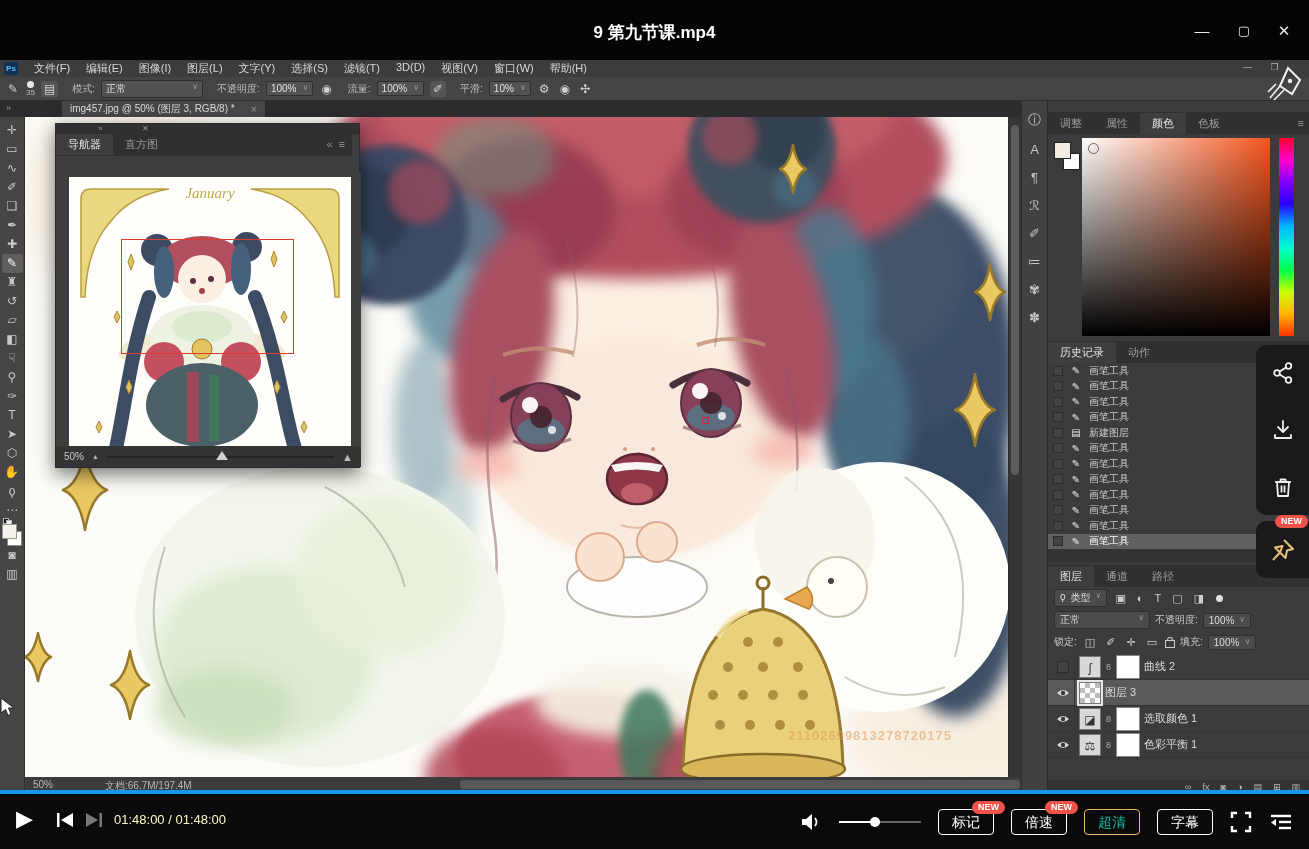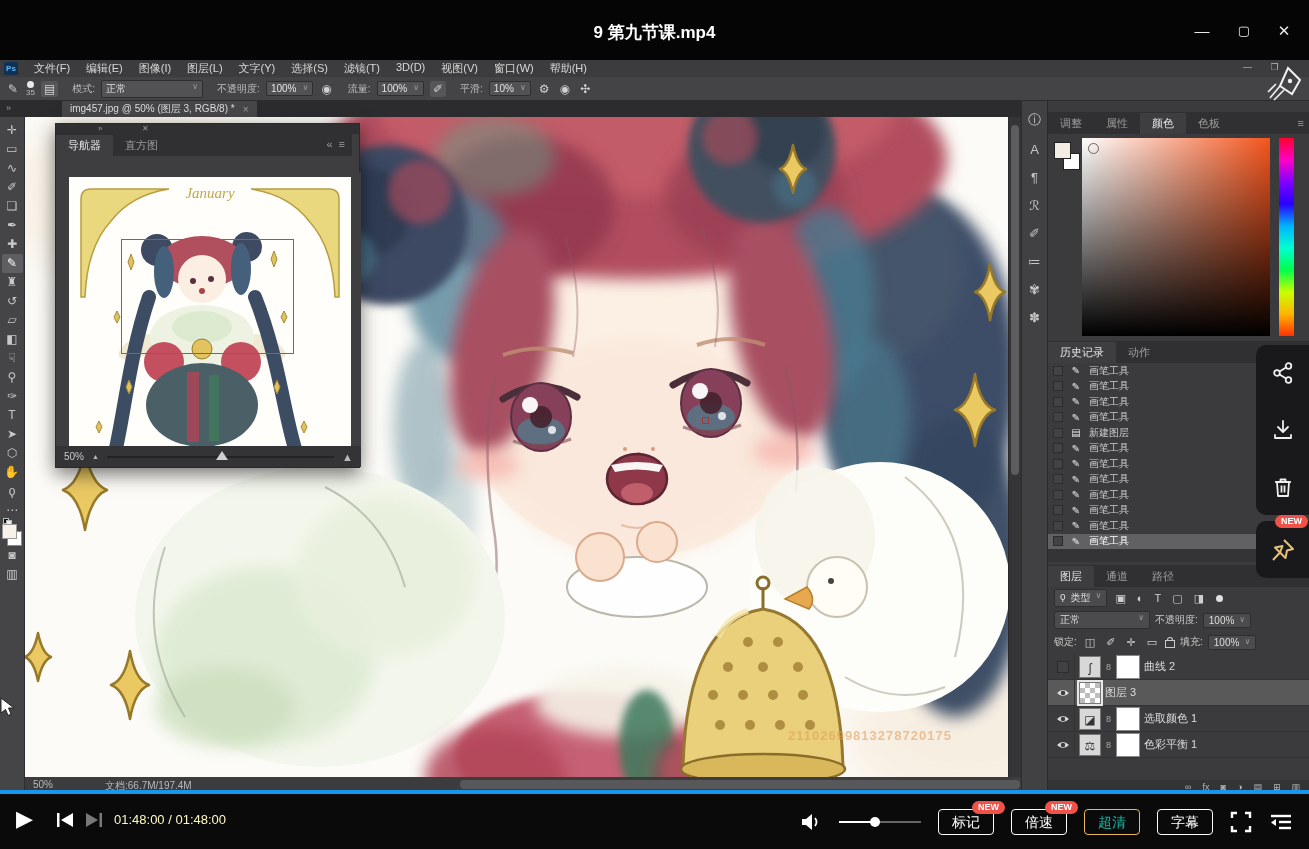--- a/index.html
+++ b/index.html
@@ -24,21 +24,21 @@
   .opt-size{display:flex;flex-direction:column;align-items:center;line-height:1;font-size:8px;color:#bbb;}
   .opt-size .dot{width:7px;height:7px;border-radius:50%;background:#e8e8e8;margin-bottom:1px;}
   .opt-label{color:#bdbdbd;margin-left:8px;}
   .opt-box{background:#525254;border:1px solid #2e2e30;border-radius:2px;padding:1px 4px;min-width:26px;
            display:inline-flex;justify-content:space-between;gap:6px;color:#e2e2e2;}
   .opt-box .caret{color:#999;font-size:8px;}
   .opt-box.wide{min-width:92px;}
   .tabbar{position:absolute;top:41px;left:0;width:1021px;height:16px;background:#2c2c2e;}
   .tab-chev{position:absolute;left:6px;top:2px;color:#9a9a9a;font-size:9px;}
   .doc-tab{position:absolute;left:62px;top:0;height:16px;background:#474749;color:#dcdcdc;font-size:10px;
-           display:flex;align-items:center;gap:8px;padding:0 8px;}
+           display:flex;align-items:center;gap:16px;padding:0 8px;}
   .doc-close{color:#9a9a9a;font-size:10px;}
   
   .toolbar{position:absolute;top:57px;left:0;width:25px;bottom:0;background:#454547;border-right:1px solid #2e2e30;
            display:flex;flex-direction:column;align-items:center;padding-top:4px;box-sizing:border-box;}
   .tool{width:21px;height:19px;color:#c9c9c9;font-size:12px;line-height:19px;text-align:center;flex:none;}
   .tool.selected{background:#5f5f61;color:#fff;border-radius:2px;}
   .swatches{position:relative;width:20px;height:22px;margin-top:4px;flex:none;}
   .swatches .bg-sq{position:absolute;right:0;bottom:0;width:13px;height:13px;background:#fff;border:1px solid #888;}
   .swatches .fg-sq{position:absolute;left:0;top:0;width:13px;height:13px;background:#f6f1e9;border:1px solid #999;}
   .mini-reset{position:absolute;left:1px;top:-6px;width:8px;height:6px;}
@@ -51,21 +51,21 @@
   .vscroll{position:absolute;top:57px;left:1008px;width:13px;height:660px;background:#353537;border-left:1px solid #2b2b2d;}
   .vscroll .thumb{position:absolute;left:2px;top:8px;width:8px;height:350px;background:#5d5d5f;border-radius:4px;}
   .statusbar{position:absolute;top:717px;left:25px;width:996px;height:16px;background:#3c3c3e;color:#b9b9b9;font-size:10px;}
   .statusbar .z{position:absolute;left:8px;top:2px;} .statusbar .d{position:absolute;left:80px;top:2px;}
   .hthumb{position:absolute;left:435px;top:3px;width:560px;height:9px;background:#58585a;border-radius:4px;}
   
   .navigator{position:absolute;left:55px;top:63px;width:305px;height:345px;background:#3e3e40;
              box-shadow:0 6px 18px rgba(0,0,0,.55);border:1px solid #2a2a2c;box-sizing:border-box;}
   .nav-minibar{position:absolute;left:0;top:0;right:0;height:10px;background:#303032;color:#9a9a9a;font-size:8px;}
   .nav-minibar .c1{position:absolute;left:42px;top:0;} .nav-minibar .c2{position:absolute;left:86px;top:0;}
-  .nav-tabs{position:absolute;left:0;top:10px;right:7px;height:22px;background:#303032;display:flex;align-items:center;}
+  .nav-tabs{position:absolute;left:0;top:10px;right:7px;height:22px;background:#303032;display:flex;align-items:flex-start;}
   .ptab{padding:3px 12px;font-size:11px;color:#9c9c9c;}
   .ptab.active{background:#3e3e40;color:#e4e4e4;}
   .nav-head-ico{position:absolute;right:8px;top:14px;color:#9a9a9a;font-size:11px;letter-spacing:6px;}
   .nav-body{position:absolute;left:0;top:48px;width:305px;height:292px;background:#3e3e40;}
   .nav-thumb{position:absolute;left:13px;top:5px;width:282px;height:282px;background:#fff;}
   .january{position:absolute;left:0;right:0;top:8px;text-align:center;color:#bfa84e;font-size:15px;font-style:italic;
            font-family:"Liberation Serif","DejaVu Serif",serif;}
   .view-rect{position:absolute;left:52px;top:62px;width:171px;height:113px;border:1px solid #e03b30;}
   .nav-foot{position:absolute;left:0;bottom:0;width:305px;height:21px;background:#343436;display:flex;align-items:center;
             color:#c9c9c9;font-size:10px;gap:8px;padding:0 8px;box-sizing:border-box;}

